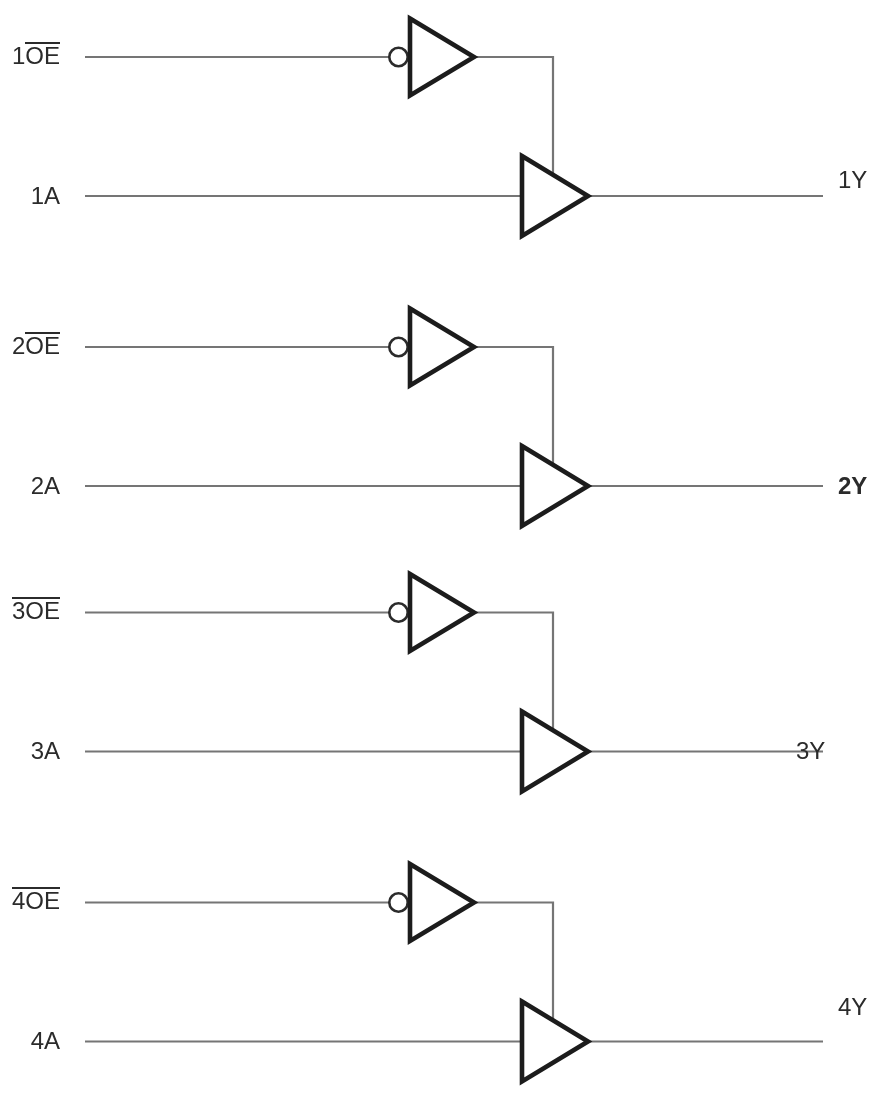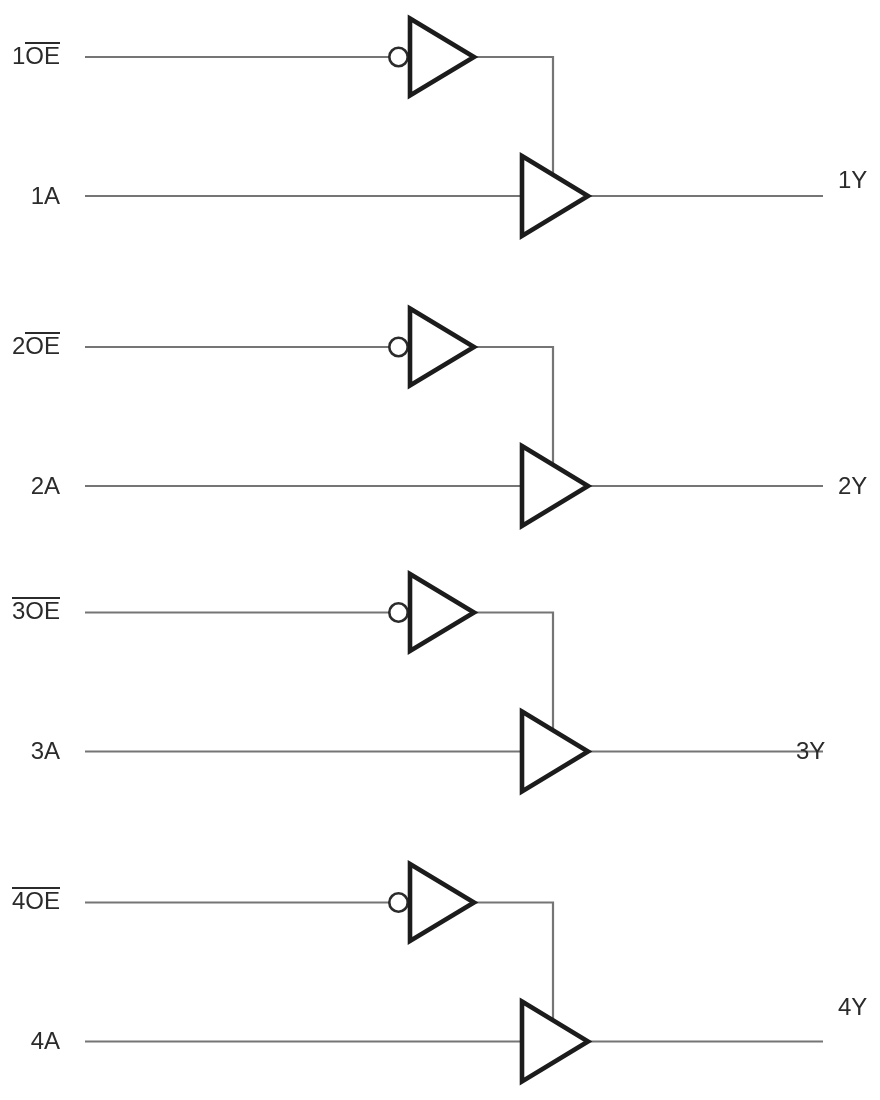--- a/index.html
+++ b/index.html
@@ -102,21 +102,21 @@
       <path class="gate" d="M522 1001.5 L588 1041.5 L522 1081.5 Z" stroke="#1c1c1c"></path>
     </g>
   </svg>
 
   <div class="lbl lbl-left" style="right:820px; top:42px;"><span>1</span><span class="bar">OE</span></div>
   <div class="lbl lbl-left" style="right:820px; top:183px;">1A</div>
   <div class="lbl" style="left:838px; top:167px;">1Y</div>
 
   <div class="lbl lbl-left" style="right:820px; top:332px;"><span>2</span><span class="bar">OE</span></div>
   <div class="lbl lbl-left" style="right:820px; top:473px;">2A</div>
-  <div class="lbl" style="left:838px; top:473px;">2Y</div>
+  <div class="lbl" style="left:838px; top:473px;font-weight:bold;">2Y</div>
 
   <div class="lbl lbl-left" style="right:820px; top:597px;"><span></span><span class="bar">3OE</span></div>
   <div class="lbl lbl-left" style="right:820px; top:738px;">3A</div>
   <div class="lbl" style="left:796px; top:738px;">3Y</div>
 
   <div class="lbl lbl-left" style="right:820px; top:887px;"><span></span><span class="bar">4OE</span></div>
   <div class="lbl lbl-left" style="right:820px; top:1028px;">4A</div>
   <div class="lbl" style="left:838px; top:994px;">4Y</div>
 
 </div>

